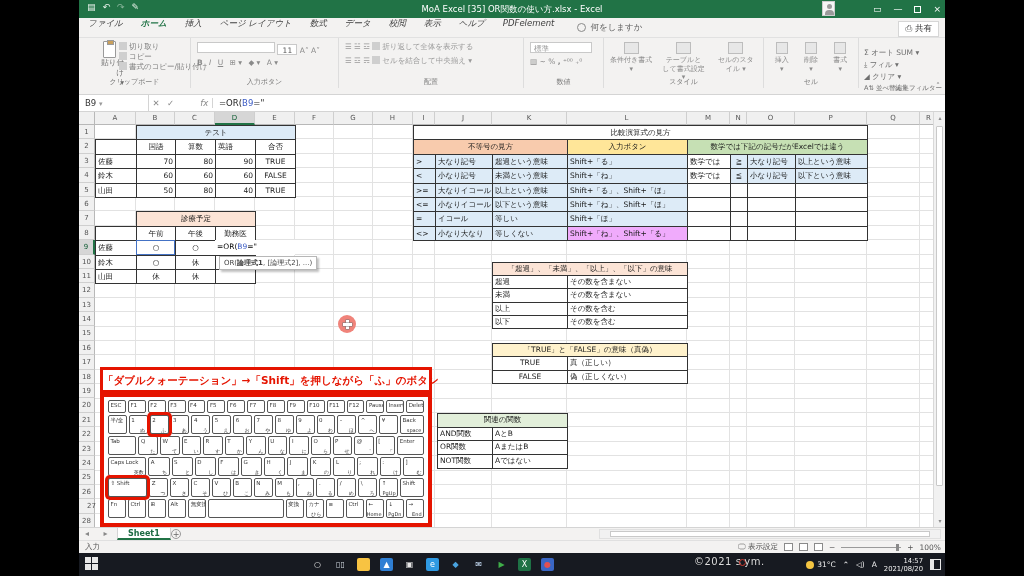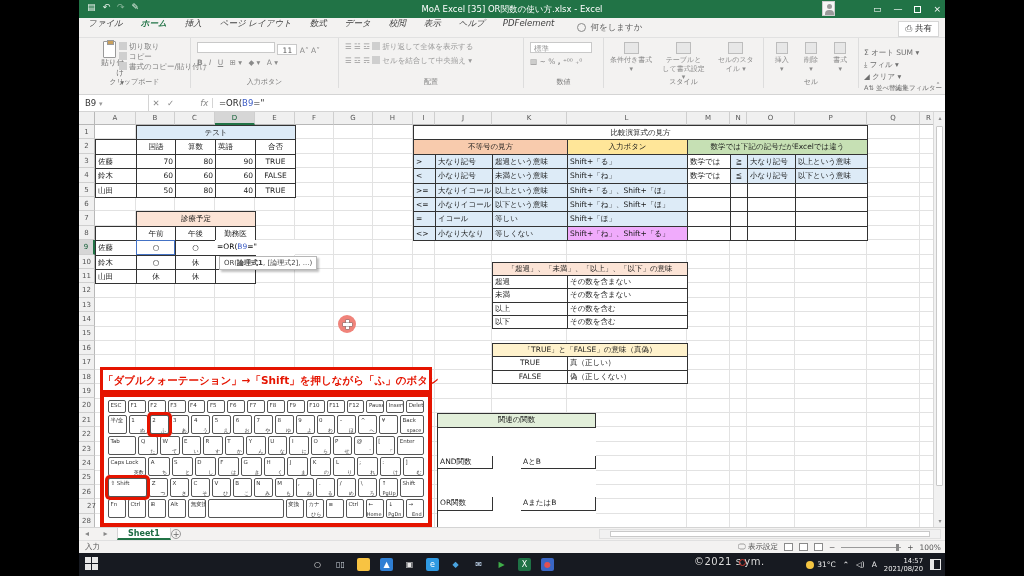--- a/index.html
+++ b/index.html
@@ -437,21 +437,21 @@
             <div class="xl-cell" style="height: 13.2px; line-height: 12.2px; background: rgb(255, 255, 255); text-align: left;">以下</div>
             <div class="xl-cell" style="height: 13.2px; line-height: 12.2px; background: rgb(255, 255, 255); text-align: left;">その数を含む</div>
           </div>
           <div class="xl-table" style="left: 397px; top: 218px; grid-template-columns: 75px 120px;">
             <div class="xl-cell" style="height: 13.4px; line-height: 12.4px; grid-column: span 2; background: rgb(255, 242, 204); text-align: center;">「TRUE」と「FALSE」の意味（真偽）</div>
             <div class="xl-cell" style="height: 13.4px; line-height: 12.4px; background: rgb(255, 255, 255); text-align: center;">TRUE</div>
             <div class="xl-cell" style="height: 13.4px; line-height: 12.4px; background: rgb(255, 255, 255); text-align: left;">真（正しい）</div>
             <div class="xl-cell" style="height: 13.4px; line-height: 12.4px; background: rgb(255, 255, 255); text-align: center;">FALSE</div>
             <div class="xl-cell" style="height: 13.4px; line-height: 12.4px; background: rgb(255, 255, 255); text-align: left;">偽（正しくない）</div>
           </div>
-          <div class="xl-table" style="left: 342px; top: 288px; grid-template-columns: 55px 75px; gap: 28px;">
+          <div class="xl-table" style="left: 342px; top: 288px; grid-template-columns: 55px 75px;">
             <div class="xl-cell" style="height: 13.7px; line-height: 12.7px; grid-column: span 2; background: rgb(226, 239, 218); text-align: center;">関連の関数</div>
             <div class="xl-cell" style="height: 13.7px; line-height: 12.7px; background: rgb(255, 255, 255); text-align: left;">AND関数</div>
             <div class="xl-cell" style="height: 13.7px; line-height: 12.7px; background: rgb(255, 255, 255); text-align: left;">AとB</div>
             <div class="xl-cell" style="height: 13.7px; line-height: 12.7px; background: rgb(255, 255, 255); text-align: left;">OR関数</div>
             <div class="xl-cell" style="height: 13.7px; line-height: 12.7px; background: rgb(255, 255, 255); text-align: left;">AまたはB</div>
             <div class="xl-cell" style="height: 13.7px; line-height: 12.7px; background: rgb(255, 255, 255); text-align: left;">NOT関数</div>
             <div class="xl-cell" style="height: 13.7px; line-height: 12.7px; background: rgb(255, 255, 255); text-align: left;">Aではない</div>
           </div>
         </div>
       <div class="vscroll">

